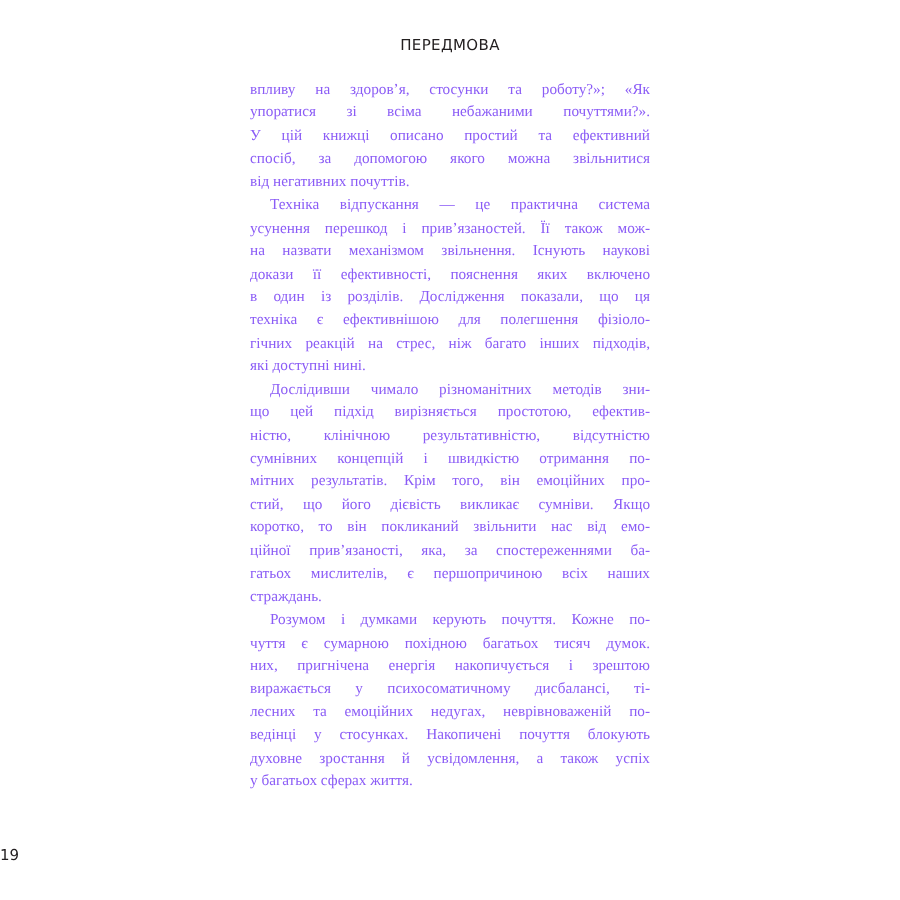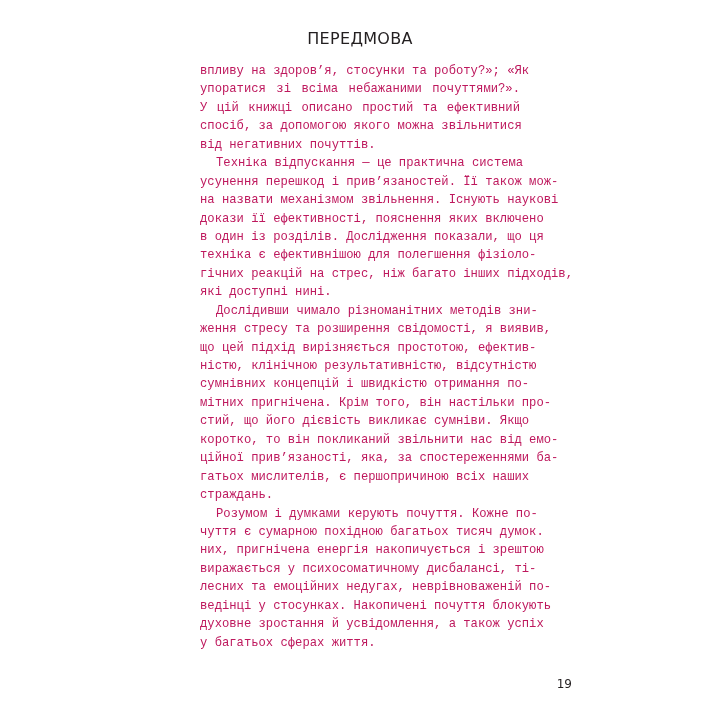--- a/index.html
+++ b/index.html
@@ -2,35 +2,35 @@
 <html><head>
 <meta charset="utf-8">
 <style>
   html, body { margin: 0; padding: 0; }
   body {
     width: 720px; height: 720px; background: #ffffff; position: relative; overflow: hidden;
     color: #231f20;
   }
   .header {
     position: absolute; top: 29px; left: 0; width: 720px; text-align: center;
-    font-family: "DejaVu Sans", sans-serif; font-size: 16px; letter-spacing: 0.3px;
+    font-family: "DejaVu Sans", sans-serif; font-size: 12px; letter-spacing: 0.3px;
     font-weight: 500; color: #231f20;
   }
   .body-text {
     position: absolute; top: 62px; left: 200px; width: 320px;
-    font-family: Liberation Mono, monospace; font-size: 12.2px; line-height: 18.45px;
-    color: #be185d;
+    font-family: Liberation Serif, serif; font-size: 12.2px; line-height: 18.45px;
+    color: #8b5cf6;
   }
   .para { margin: 0; text-align: justify; text-align-last: justify; }
   .para .line { display: block; text-align: justify; text-align-last: justify; white-space: nowrap; }
   .para .line.last { text-align-last: left; }
   .para .line.indent { text-indent: 16px; }
   .line { height: 18.45px; overflow: visible; }
   .pagenum {
-    position: absolute; top: 677px; left: 0; width: 572px; text-align: right;
+    position: absolute; top: 677px; left: 0; width: 572px; text-align: left;
     font-family: "DejaVu Sans", sans-serif; font-size: 12px; color: #231f20;
   }
 </style>
 </head>
 <body>
 
 <div class="header">ПЕРЕДМОВА</div>
 
 <div class="body-text">
   <div class="para">
@@ -45,25 +45,24 @@
     <span class="line">усунення перешкод і прив’язаностей. Її також мож-</span>
     <span class="line">на назвати механізмом звільнення. Існують наукові</span>
     <span class="line">докази її ефективності, пояснення яких включено</span>
     <span class="line">в один із розділів. Дослідження показали, що ця</span>
     <span class="line">техніка є ефективнішою для полегшення фізіоло-</span>
     <span class="line">гічних реакцій на стрес, ніж багато інших підходів,</span>
     <span class="line last">які доступні нині.</span>
   </div>
   <div class="para">
     <span class="line indent">Дослідивши чимало різноманітних методів зни-</span>
-    <span class="line">ження стресу та розширення свідомості, я виявив,</span>
     <span class="line">що цей підхід вирізняється простотою, ефектив-</span>
     <span class="line">ністю, клінічною результативністю, відсутністю</span>
     <span class="line">сумнівних концепцій і швидкістю отримання по-</span>
-    <span class="line">мітних пригнічена. Крім того, він настільки про-</span>
+    <span class="line">мітних результатів. Крім того, він емоційних про-</span>
     <span class="line">стий, що його дієвість викликає сумніви. Якщо</span>
     <span class="line">коротко, то він покликаний звільнити нас від емо-</span>
     <span class="line">ційної прив’язаності, яка, за спостереженнями ба-</span>
     <span class="line">гатьох мислителів, є першопричиною всіх наших</span>
     <span class="line last">страждань.</span>
   </div>
   <div class="para">
     <span class="line indent">Розумом і думками керують почуття. Кожне по-</span>
     <span class="line">чуття є сумарною похідною багатьох тисяч думок.</span>
     <span class="line">них, пригнічена енергія накопичується і зрештою</span>

